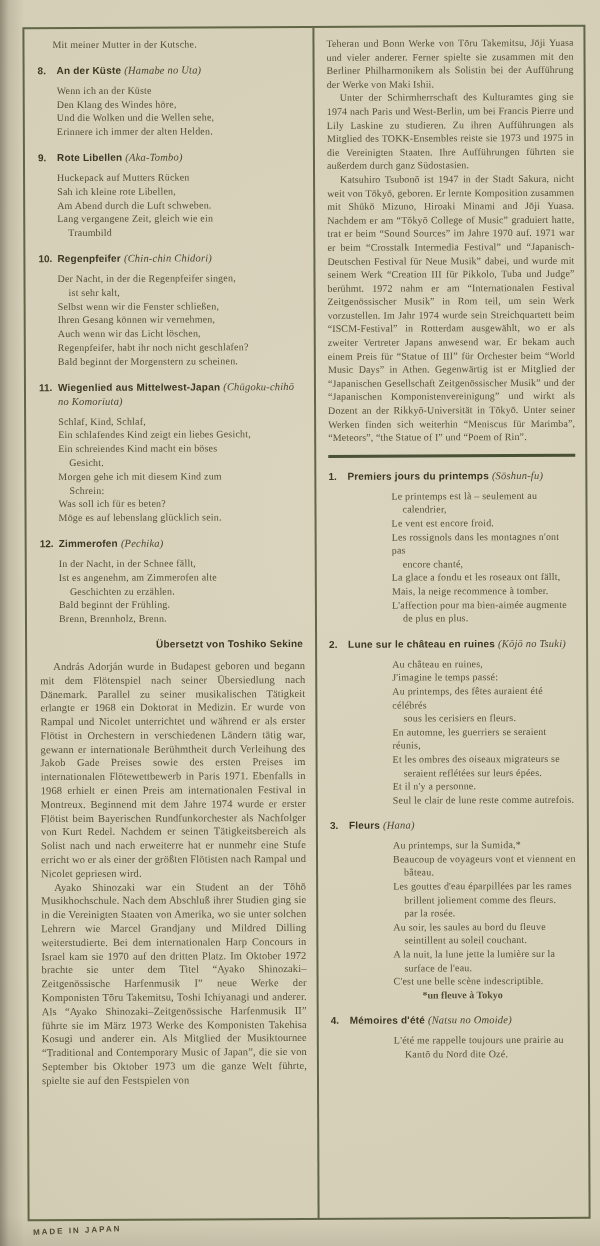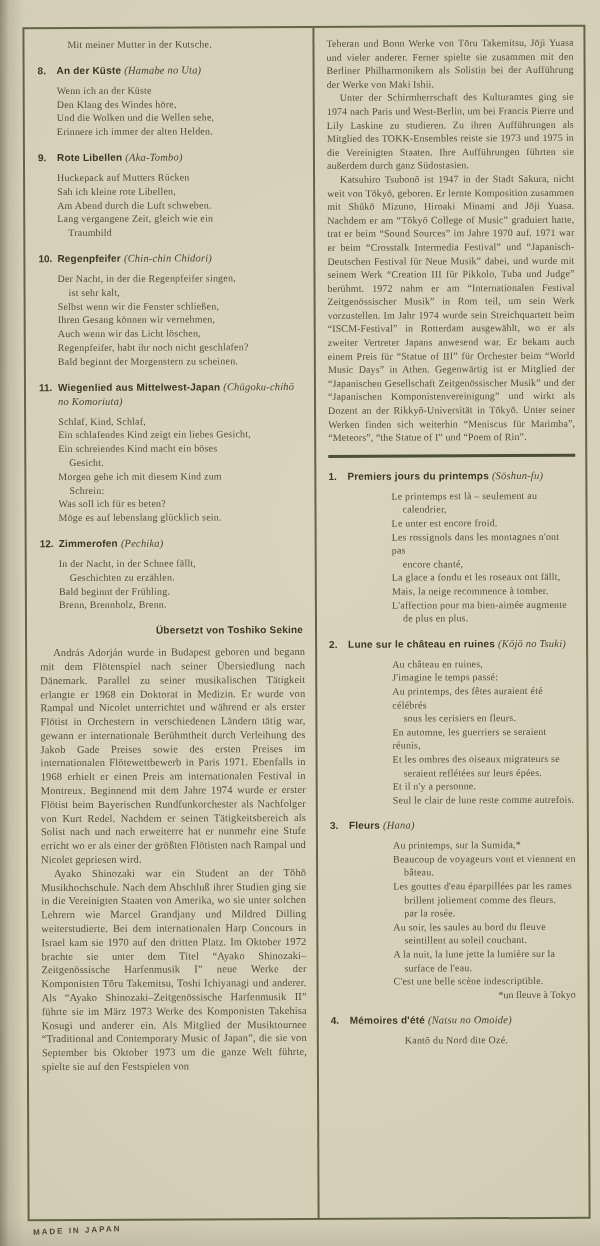--- a/index.html
+++ b/index.html
@@ -21,41 +21,41 @@
     position:absolute;left:25px;top:26px;width:563px;height:1194px;
     border:2px solid rgba(72,78,45,.82);
     display:flex;align-items:stretch;
     transform:rotate(-0.25deg);
   }
   .col{padding-top:9px;}
   .col-left{width:288px;flex:none;padding-left:13px;padding-right:10px;}
   .divider{width:2px;flex:none;background:rgba(72,78,45,.82);}
   .col-right{flex:1;padding-left:12px;padding-right:10px;}
 
-  .carryover{margin-left:30px;font-size:10px;line-height:13.8px;letter-spacing:.2px;color:var(--ink-soft);}
+  .carryover{margin-left:15px;font-size:10px;line-height:13.8px;letter-spacing:.2px;color:var(--ink-soft);}
 
   .song{display:flex;margin-top:12px;}
   .num{
     width:19px;flex:none;font-family:"Liberation Sans","DejaVu Sans",sans-serif;
     font-weight:700;font-size:10px;line-height:14px;color:var(--ink-strong);
   }
   .sbody{flex:1;min-width:0;}
   .title-line{
     font-family:"Liberation Sans","DejaVu Sans",sans-serif;font-weight:700;
     font-size:10px;line-height:14px;letter-spacing:.2px;color:var(--ink-strong);
   }
   .title-line .jp{
     font-family:"Liberation Serif","DejaVu Serif",serif;font-weight:400;
     font-style:italic;font-size:10.5px;letter-spacing:.2px;color:var(--ink);
   }
   .vlines{margin-top:6px;}
   .vline{font-size:10px;line-height:13.8px;letter-spacing:.2px;color:var(--ink-soft);}
   .col-right .vline{line-height:13.6px;margin-left:44px;}
   .vline.cont{padding-left:11px;font-family:Liberation Serif, serif;}
-  .footnote{font-size:10px;line-height:13.6px;text-align:right;padding-right:2px;color:var(--ink-soft);}
+  .footnote{font-size:10px;line-height:13.6px;text-align:center;padding-right:2px;color:var(--ink-soft);font-weight:bold;}
 
   .credit{
     margin-top:12px;text-align:right;padding-right:2px;
     font-family:"Liberation Sans","DejaVu Sans",sans-serif;font-weight:700;
     font-size:10px;line-height:14px;color:var(--ink-strong);letter-spacing:.2px;
   }
   .bio{margin-top:8px;}
   .bio-p{font-size:10.5px;line-height:13.8px;text-align:justify;margin:0;letter-spacing:.1px;color:var(--ink-soft);}
   .col-right .bio-p{font-size:10px;line-height:13.6px;}
   .bio-p.indent{text-indent:13px;}
@@ -130,20 +130,21 @@
               <div class="vline">Möge es auf lebenslang glücklich sein.</div>
             </div>
           </div>
         </div>
         <div class="song">
           <div class="num">12.</div>
           <div class="sbody">
             <div class="title-line"><span class="t">Zimmerofen </span><span class="jp">(Pechika)</span></div>
             <div class="vlines">
               <div class="vline">In der Nacht, in der Schnee fällt,</div>
+              <div class="vline">Ist es angenehm, am Zimmerofen alte</div>
               <div class="vline cont">Geschichten zu erzählen.</div>
               <div class="vline">Bald beginnt der Frühling.</div>
               <div class="vline">Brenn, Brennholz, Brenn.</div>
             </div>
           </div>
         </div>
       </div>
     <div class="credit">Übersetzt von Toshiko Sekine</div>
     <div id="de-bio" class="bio">
         <p class="bio-p indent">András Adorján wurde in Budapest geboren und begann mit dem Flötenspiel nach seiner Übersiedlung nach Dänemark.  Parallel zu seiner musikalischen Tätigkeit erlangte er 1968 ein Doktorat in Medizin.  Er wurde von Rampal und Nicolet unterrichtet und während er als erster Flötist in Orchestern in verschiedenen Ländern tätig war, gewann er internationale Berühmtheit durch Verleihung des Jakob Gade Preises sowie des ersten Preises im internationalen Flötewettbewerb in Paris 1971.  Ebenfalls in 1968 erhielt er einen Preis am internationalen Festival in Montreux.  Beginnend mit dem Jahre 1974 wurde er erster Flötist beim Bayerischen Rundfunkorchester als Nachfolger von Kurt Redel.  Nachdem er seinen Tätigkeitsbereich als Solist nach und nach erweiterre hat er nunmehr eine Stufe erricht wo er als einer der größten Flötisten nach Rampal und Nicolet gepriesen wird.</p>
@@ -159,21 +160,21 @@
       </div>
     <div class="rule"></div>
     <div id="fr-songs" lang="fr">
         <div class="song">
           <div class="num">1.</div>
           <div class="sbody">
             <div class="title-line"><span class="t">Premiers jours du printemps </span><span class="jp">(Sōshun-fu)</span></div>
             <div class="vlines">
               <div class="vline">Le printemps est là – seulement au</div>
               <div class="vline cont">calendrier,</div>
-              <div class="vline">Le unter est encore froid.</div>
+              <div class="vline">Le vent est encore froid.</div>
               <div class="vline">Les rossignols dans les montagnes n'ont pas</div>
               <div class="vline cont">encore chanté,</div>
               <div class="vline">La glace a fondu et les roseaux ont fällt,</div>
               <div class="vline">Mais, la neige recommence à tomber.</div>
               <div class="vline">L'affection pour ma bien-aimée augmente</div>
               <div class="vline cont">de plus en plus.</div>
             </div>
           </div>
         </div>
         <div class="song">
@@ -211,20 +212,21 @@
               <div class="vline">C'est une belle scène indescriptible.</div>
               <div class="footnote">*un fleuve à Tokyo</div>
             </div>
           </div>
         </div>
         <div class="song">
           <div class="num">4.</div>
           <div class="sbody">
             <div class="title-line"><span class="t">Mémoires d'été </span><span class="jp">(Natsu no Omoide)</span></div>
             <div class="vlines">
+              <div class="vline">L'été me rappelle toujours une prairie au</div>
               <div class="vline cont">Kantō du Nord dite Ozé.</div>
             </div>
           </div>
         </div>
       </div>
   </div>
 </div>
 
 <div class="made-in">MADE IN JAPAN</div>
 

